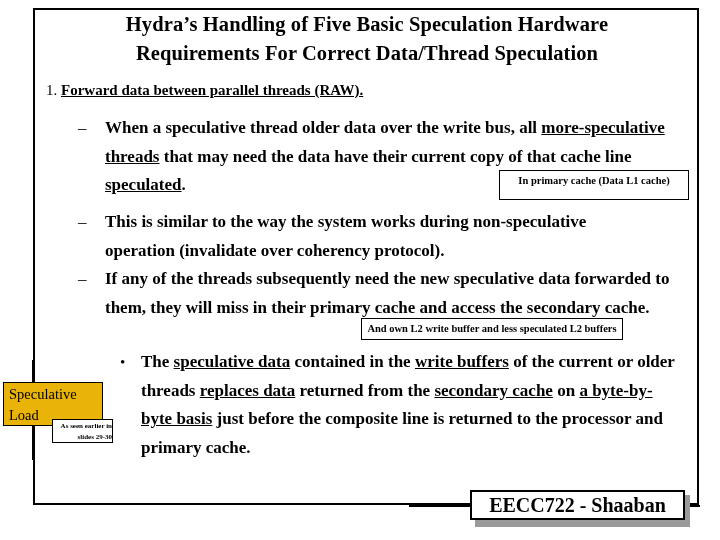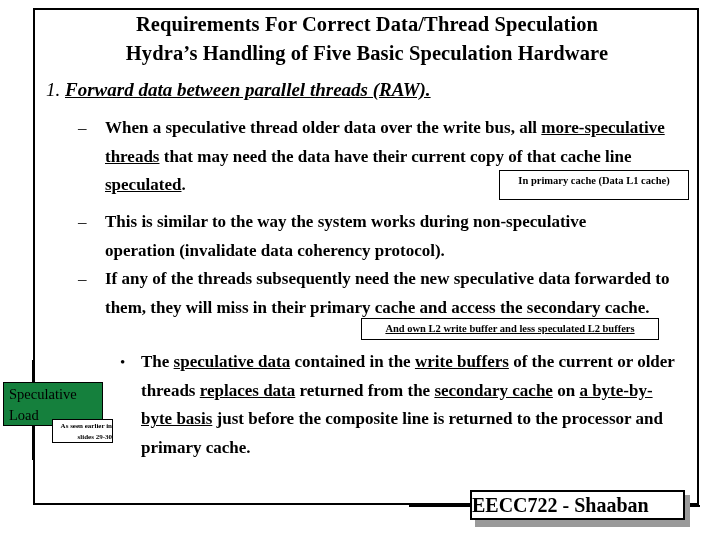--- a/index.html
+++ b/index.html
@@ -41,22 +41,21 @@
     line-height: 29px;
     letter-spacing: 0.1px;
     white-space: nowrap;
   }
 
   
   #heading-1 {
     position: absolute;
     left: 46px;
     top: 78px;
-    font-size: 19px;
-    font-style: italic;
+    font-size: 15px;
     line-height: 24px;
     white-space: nowrap;
   }
   #heading-1 .num {
     font-weight: normal;
   }
   #heading-1 .emph {
     font-weight: bold;
     text-decoration: underline;
   }
@@ -120,44 +119,43 @@
     left: 499px;
     top: 170px;
     width: 190px;
     height: 30px;
     line-height: 19px;
     font-size: 10.5px;
   }
   #callout-l2-buffers {
     left: 361px;
     top: 318px;
-    width: 298px;
+    width: 262px;
     height: 22px;
     line-height: 20px;
     font-size: 10.5px;
-    text-decoration: underline;
   }
 
   
   #spec-line {
     position: absolute;
     left: 32px;
     top: 360px;
     width: 3px;
     height: 100px;
     background: #000000;
   }
   #spec-load-box {
     position: absolute;
     left: 3px;
     top: 382px;
     width: 100px;
     height: 44px;
     border: 1px solid #000000;
-    background: #15803d;
+    background: #eab308;
     box-sizing: border-box;
     font-size: 14.5px;
     line-height: 21px;
     padding: 1px 0 0 5px;
   }
   #callout-slides-ref {
     left: 52px;
     top: 419px;
     width: 61px;
     height: 24px;
@@ -188,20 +186,21 @@
   }
   #footer-box {
     position: absolute;
     left: 470px;
     top: 490px;
     width: 215px;
     height: 30px;
     border: 2px solid #000000;
     background: #ffffff;
     box-sizing: border-box;
+    text-align: center;
     font-weight: bold;
     font-size: 20px;
     line-height: 26px;
     white-space: nowrap;
   }
   #footer-sub {
     position: absolute;
     left: 470px;
     top: 548px;
     width: 230px;
@@ -212,41 +211,41 @@
     white-space: nowrap;
     letter-spacing: 0.3px;
   }
 </style>
 </head>
 <body>
 
 <div id="slide-frame"></div>
 
 <div id="title-block">
+  <div class="title-line">Hydra’s Handling of Five Basic Speculation Hardware</div>
   <div class="title-line">Requirements For Correct Data/Thread Speculation</div>
-  <div class="title-line">Hydra’s Handling of Five Basic Speculation Hardware</div>
 </div>
 
 <div id="heading-1">
   <span class="num">1.</span>
   <span class="emph">Forward data between parallel threads (RAW).</span>
 </div>
 
 <div class="dash-bullet" id="bullet-1" style="left:78px; top:114px; width:590px;">
   <span class="dash">–</span>
   <span class="body">
     <span>When a speculative thread older data over the write bus, all </span><span class="u">more-speculative threads</span><span> that may need the data have their current copy of that cache line </span><span class="u">speculated</span><span>.</span>
   </span>
 </div>
 
 <div class="callout" id="callout-primary-cache">In primary cache (Data L1 cache)</div>
 
 <div class="dash-bullet" id="bullet-2" style="left:78px; top:208px; width:560px;">
   <span class="dash">–</span>
-  <span class="body">This is similar to the way the system works during non-speculative operation (invalidate data coherency protocol).</span>
+  <span class="body">This is similar to the way the system works during non-speculative operation (invalidate over coherency protocol).</span>
 </div>
 
 <div class="dash-bullet" id="bullet-3" style="left:78px; top:265px; width:600px;">
   <span class="dash">–</span>
   <span class="body">If any of the threads subsequently need the new speculative data forwarded to them, they will miss in their primary cache and access the secondary cache.</span>
 </div>
 
 <div class="callout" id="callout-l2-buffers">And own L2 write buffer and less speculated L2 buffers</div>
 
 <div id="round-bullet">

